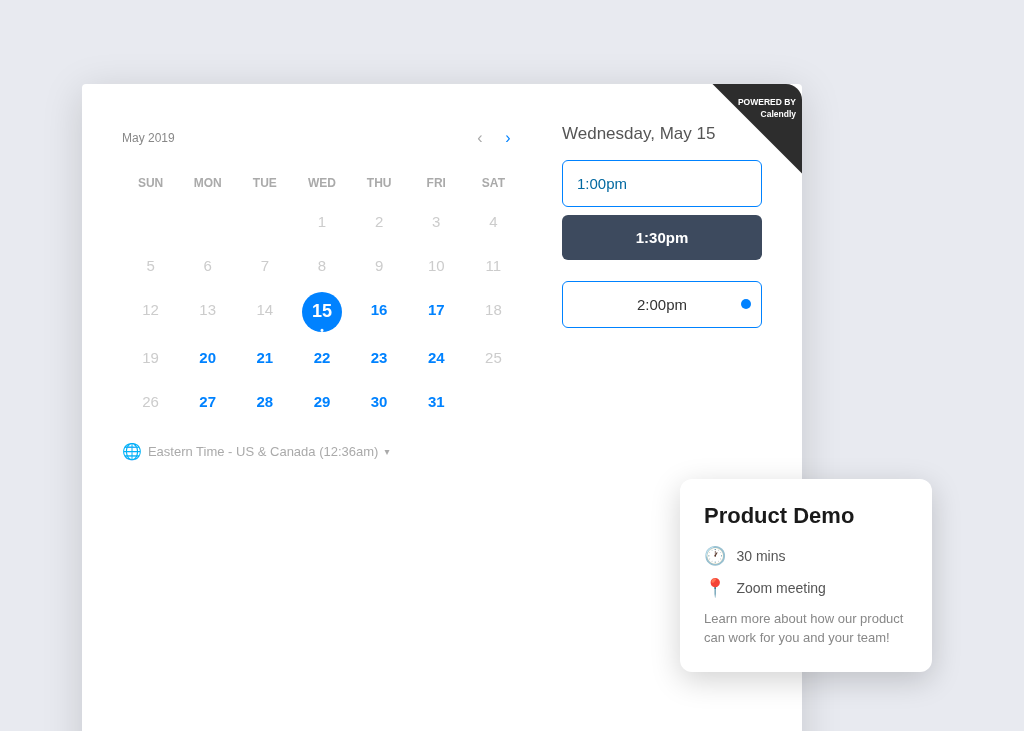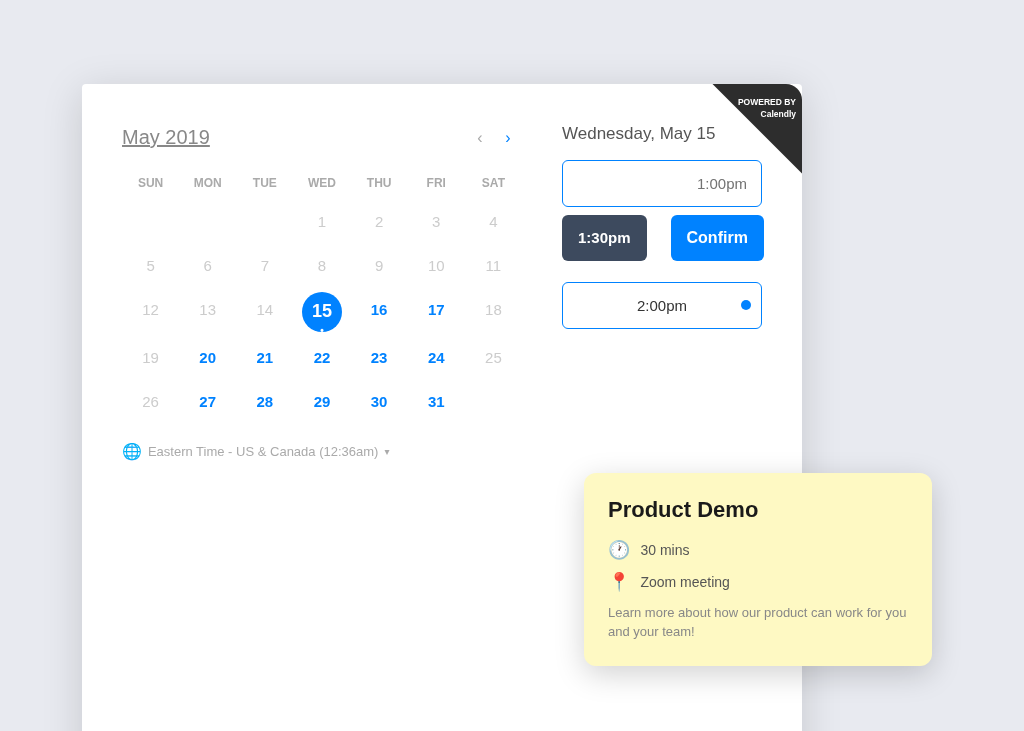--- a/index.html
+++ b/index.html
@@ -48,24 +48,23 @@
     .calendar-section {
       flex: 1;
     }
 
     .month-nav {
       display: flex;
       align-items: center;
       margin-bottom: 20px;
     }
     .month-label {
-      font-size: 20px;
+      font-size: 12px;
       color: #888;
       flex: 1;
-      text-decoration: underline;
     }
     .nav-arrow {
       width: 28px;
       height: 28px;
       display: flex;
       align-items: center;
       justify-content: center;
       cursor: pointer;
       color: #aaa;
       font-size: 16px;
@@ -169,23 +168,23 @@
     }
     .time-slots {
       display: flex;
       flex-direction: column;
       gap: 8px;
     }
     .time-slot {
       border: 1.5px solid #0082ff;
       border-radius: 6px;
       padding: 14px;
-      text-align: right;
+      text-align: left;
       font-size: 15px;
-      color: #737373;
+      color: #0369a1;
       cursor: pointer;
     }
 
     .time-slot-row {
       display: flex;
       gap: 24px;
     }
     .time-slot-selected {
       background: #3d4a5e;
       color: white;
@@ -227,24 +226,24 @@
       border-radius: 50%;
       position: absolute;
       right: 10px;
       top: 50%;
       transform: translateY(-50%);
     }
 
     
     .product-demo-card {
       position: absolute;
-      bottom: 10px;
+      bottom: 4px;
       right: 30px;
-      width: 348px;
-      background: #fef9c3;
+      width: 252px;
+      background: #ffffff;
       border-radius: 12px;
       box-shadow: 0 8px 30px rgba(0,0,0,0.18);
       padding: 24px;
       z-index: 20;
     }
     .demo-title {
       font-size: 22px;
       font-weight: 700;
       color: #1a1a1a;
       margin-bottom: 16px;
@@ -387,21 +386,20 @@
 
       <div class="time-section">
         <div class="selected-date-label">Wednesday, May 15</div>
 
         <div class="time-slots">
 
           <div class="time-slot">1:00pm</div>
 
           <div class="time-slot-row">
             <div class="time-slot-selected">1:30pm</div>
-            <button class="confirm-btn">Confirm</button>
           </div>
 
           <div class="time-slot-2">
             2:00pm
             <span class="dot"></span>
           </div>
         </div>
       </div>
     </div>
   </div>

